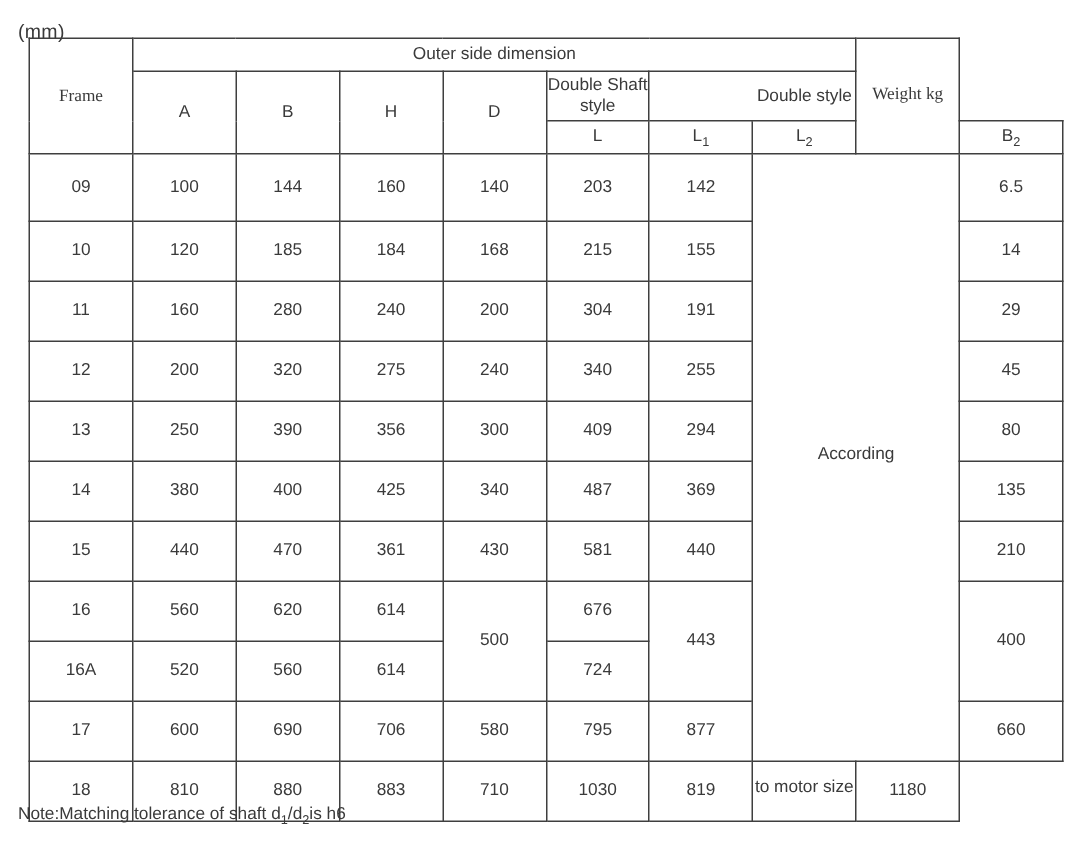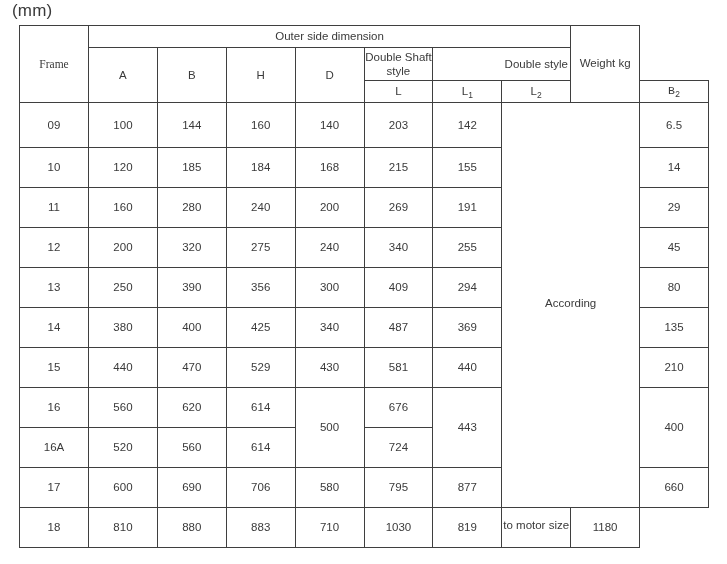--- a/index.html
+++ b/index.html
@@ -17,22 +17,22 @@
   }
   .page {
     position: absolute;
     left: 0; top: 0;
     width: 727px;
     height: 564px;
   }
   .unit-label {
     position: absolute;
     left: 12px;
-    top: 1px;
-    font-size: 17px;
+    top: 13px;
+    font-size: 13px;
     color: #3a3a3a;
     letter-spacing: 0.2px;
   }
   table.spec {
     position: absolute;
     left: 19px;
     top: 25px;
     width: 690px;
     border-collapse: collapse;
     table-layout: fixed;
@@ -45,22 +45,22 @@
     vertical-align: middle;
     font-weight: normal;
     padding: 0;
     line-height: 1.25;
   }
   th.hdr-frame { width: 68px; font-family: Liberation Serif, serif; }
   th.hdr-a, th.hdr-b, th.hdr-h, th.hdr-d { width: 69px; }
   th.hdr-dss { width: 139px; }
   th.hdr-l1 { width: 46px; }
   th.hdr-l2 { width: 46px; }
-  th.hdr-b2 { width: 46px; font-family: Liberation Mono, monospace; }
-  th.hdr-weight { width: 68px; }
+  th.hdr-b2 { width: 46px; }
+  th.hdr-weight { width: 68px; font-family: Liberation Serif, serif; }
 
   tr.hrow1 { height: 22px; }
   tr.hrow2 { height: 33px; }
   tr.hrow3 { height: 22px; }
 
   tr.r-short { height: 45px; }
   tr.r-tall  { height: 40px; }
 
   .sub {
     font-size: 8.5px;
@@ -145,21 +145,21 @@
         <td>155</td>
         <td>14</td>
       </tr>
 
       <tr class="r-tall">
         <td>11</td>
         <td>160</td>
         <td>280</td>
         <td>240</td>
         <td>200</td>
-        <td>269</td>
+        <td>304</td>
         <td>191</td>
         <td>29</td>
       </tr>
 
       <tr class="r-tall">
         <td>12</td>
         <td>200</td>
         <td>320</td>
         <td>275</td>
         <td>240</td>
@@ -187,21 +187,21 @@
         <td>340</td>
         <td>487</td>
         <td>369</td>
         <td>135</td>
       </tr>
 
       <tr class="r-tall">
         <td>15</td>
         <td>440</td>
         <td>470</td>
-        <td>529</td>
+        <td>361</td>
         <td>430</td>
         <td>581</td>
         <td>440</td>
         <td>210</td>
       </tr>
 
       <tr class="r-tall">
         <td>16</td>
         <td>560</td>
         <td>620</td>
@@ -241,14 +241,15 @@
         <td>819</td>
         <td class="motor-cell">
           <span class="motor-note">to motor size</span>
         </td>
         <td>1180</td>
       </tr>
 
     </tbody>
   </table>
 
+  <div class="footnote"><span>Note:Matching tolerance of shaft d</span><span class="sub">1</span><span>/d</span><span class="sub">2</span><span>is h6</span></div>
 
 </div>
 
 </body></html>

